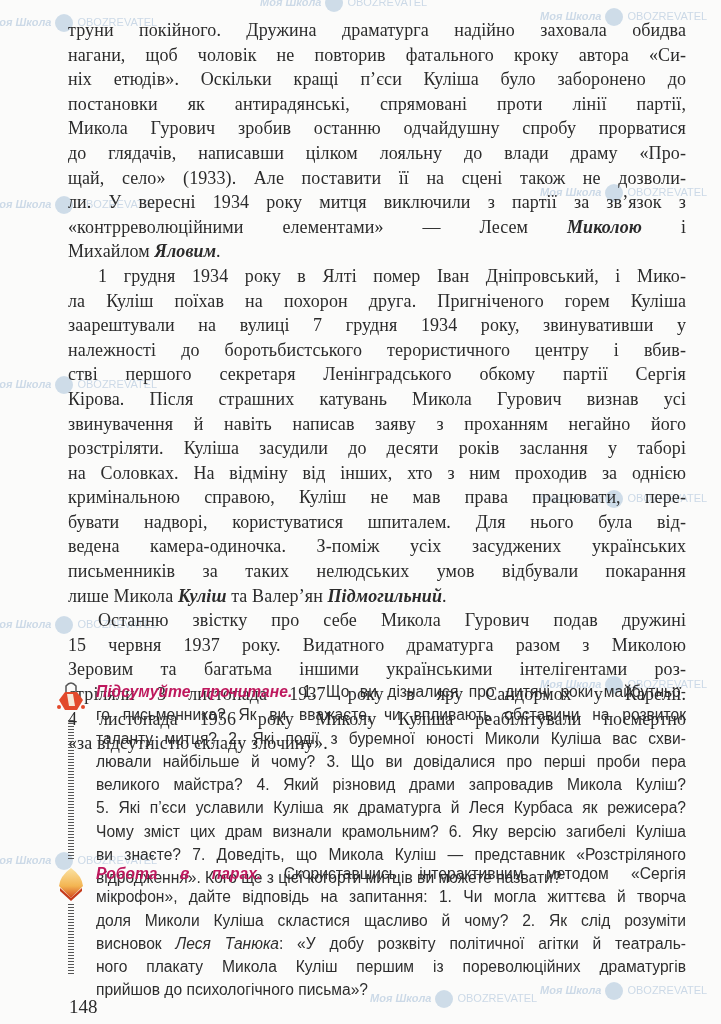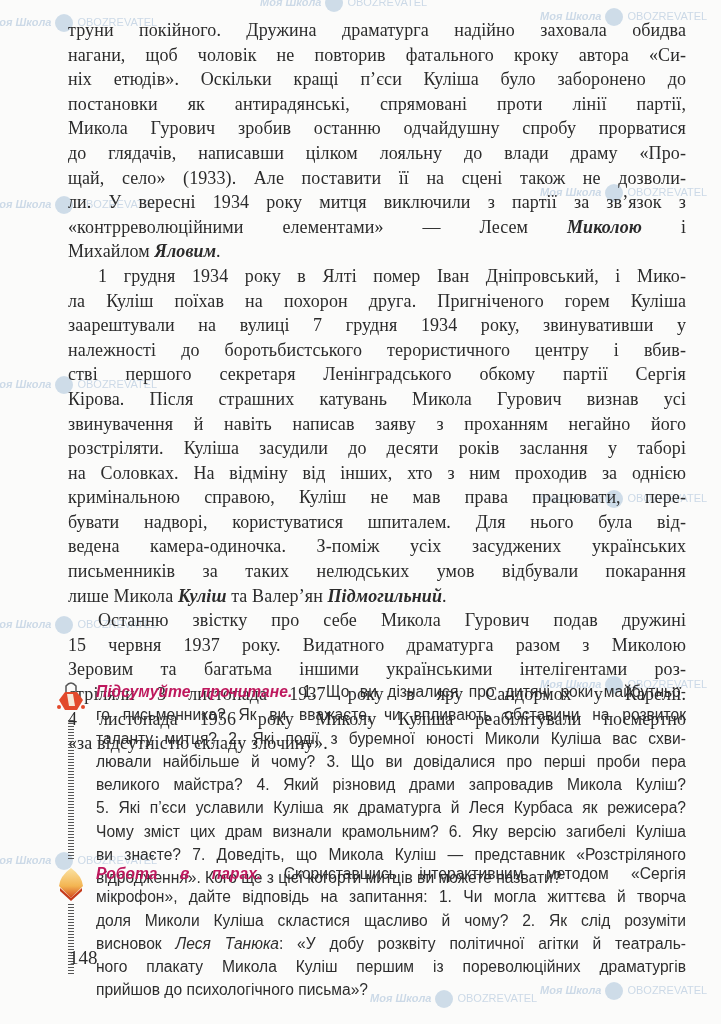--- a/index.html
+++ b/index.html
@@ -34,21 +34,21 @@
     .task-head { color: #be185d; font-style: italic; font-weight: bold; }
     .task .itb { font-style: italic; font-weight: normal; }
     .task .it { font-style: italic; }
 
     .icon-col { position: absolute; left: 56px; width: 30px; }
     .zipper {
       position: absolute; left: 12px; width: 6px;
       background: repeating-linear-gradient(to bottom, #555 0 1.2px, transparent 1.2px 3px);
     }
     .page-num {
-      position: absolute; left: 69px; top: 947px;
+      position: absolute; left: 69px; top: 996px;
       font-family: "Liberation Serif", serif; font-size: 19px; color: #2b2b2b;
     }
     .wm { position: absolute; color: #c4d4e4; font-family: "Liberation Sans", sans-serif; font-size: 11px; opacity: 0.85; white-space: nowrap; }
     .wm .circ { display: inline-block; width: 18px; height: 18px; border-radius: 50%; background: #c7d7e6; vertical-align: middle; margin: 0 4px; }
     .wm .schl { font-style: italic; font-weight: bold; }
   </style>
 </head>
 <body>
 
 <div class="page">

